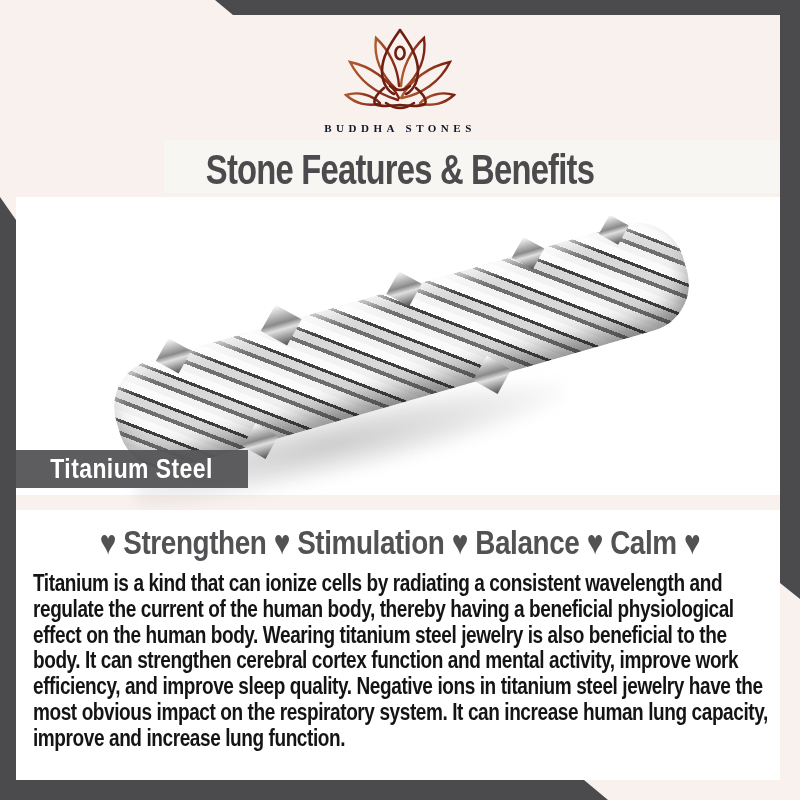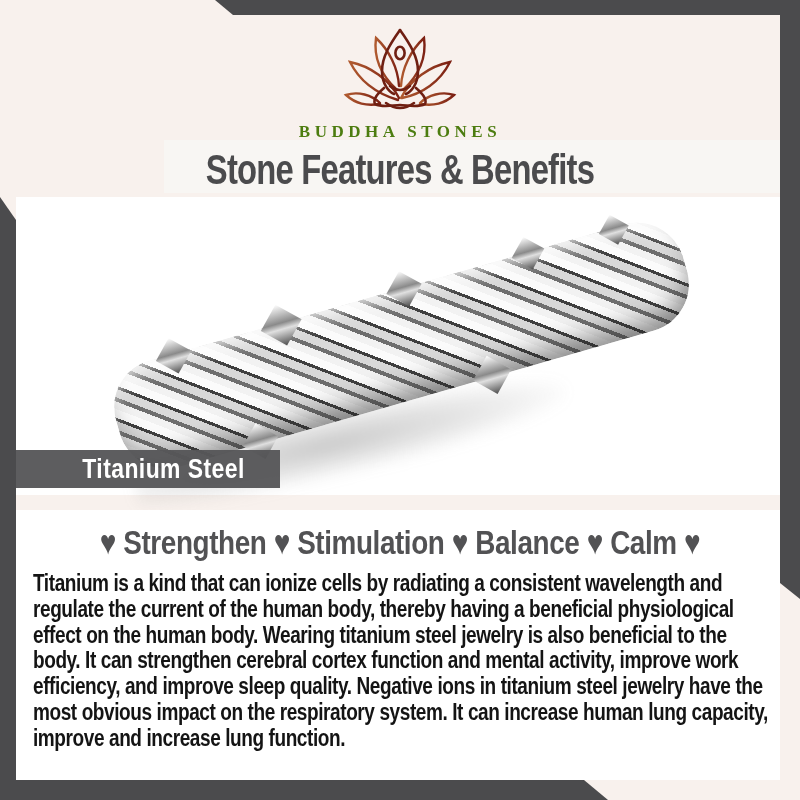--- a/index.html
+++ b/index.html
@@ -17,22 +17,22 @@
   .stroke-left{left:0;top:197px;width:16px;height:603px;
     clip-path:polygon(0 0,100% 23px,100% 100%,0 100%);}
   .stroke-bottom{left:0;top:780px;width:608px;height:20px;
     clip-path:polygon(0 0,584px 0,100% 100%,0 100%);}
   
   .band-light{position:absolute;left:164px;top:140px;width:616px;height:53px;background:#f8f6f3;z-index:1;}
   .panel-photo{position:absolute;left:16px;top:197px;width:764px;height:298px;background:#ffffff;z-index:2;overflow:hidden;}
   .panel-text{position:absolute;left:16px;top:510px;width:764px;height:270px;background:#ffffff;z-index:2;}
   
   .logo-wrap{position:absolute;left:0;top:24px;width:800px;display:flex;flex-direction:column;align-items:center;z-index:3;}
-  .brand-name{margin-top:2px;font-family:"Liberation Serif", serif;font-size:17px;font-weight:600;
-    letter-spacing:4.5px;color:#4d7c0f;}
+  .brand-name{margin-top:2px;font-family:"Liberation Serif", serif;font-size:11px;font-weight:600;
+    letter-spacing:4.5px;color:#0f172a;}
   
   .page-title{position:absolute;left:0;top:146px;width:800px;text-align:center;z-index:4;
     font-size:42px;font-weight:bold;color:#4b4b4d;letter-spacing:-1px;
     transform:scaleX(0.78);transform-origin:50% 50%;}
   
   .bar-shadow{position:absolute;left:130px;top:408px;width:440px;height:64px;z-index:2;
     background:radial-gradient(ellipse at 45% 50%, rgba(60,60,60,0.28), rgba(120,120,120,0.12) 55%, rgba(0,0,0,0) 75%);
     transform:rotate(-13deg);filter:blur(7px);}
   .ti-bar{position:absolute;left:118px;top:372px;width:590px;height:110px;z-index:3;
     transform:rotate(-16deg);transform-origin:left center;border-radius:48px;
@@ -46,21 +46,21 @@
     transform:rotate(45deg);}
   .chip.c1{left:60px;top:-11px;}
   .chip.c2{left:170px;top:-13px;width:30px;height:30px;}
   .chip.c3{left:300px;top:-12px;}
   .chip.c4{left:430px;top:-11px;width:24px;height:24px;}
   .chip.c5{left:120px;bottom:-11px;}
   .chip.c6{left:360px;bottom:-12px;width:28px;height:28px;}
   .chip.c7{left:520px;top:-9px;width:22px;height:22px;}
   
   .photo-label{position:absolute;left:16px;top:450px;width:232px;height:38px;z-index:5;
-    background:rgba(86,86,88,0.96);display:flex;align-items:center;justify-content:center;padding-left:32px;}
+    background:rgba(86,86,88,0.96);display:flex;align-items:center;justify-content:center;}
   .photo-label span{color:#ffffff;font-size:27px;font-weight:bold;letter-spacing:0.5px;
     transform:scaleX(0.85);transform-origin:50% 50%;white-space:nowrap;}
   
   .benefit-heading{position:absolute;left:0;top:523px;width:800px;text-align:center;z-index:6;
     font-size:34px;font-weight:bold;color:#525254;letter-spacing:-0.5px;
     transform:scaleX(0.82);transform-origin:50% 50%;white-space:nowrap;}
   .benefit-body{position:absolute;left:33px;top:571px;width:900px;z-index:6;
     font-size:23px;line-height:25.8px;font-weight:bold;color:#141414;letter-spacing:-0.5px;
     transform:scaleX(0.827);transform-origin:0 0;text-align:left;}
 </style>

